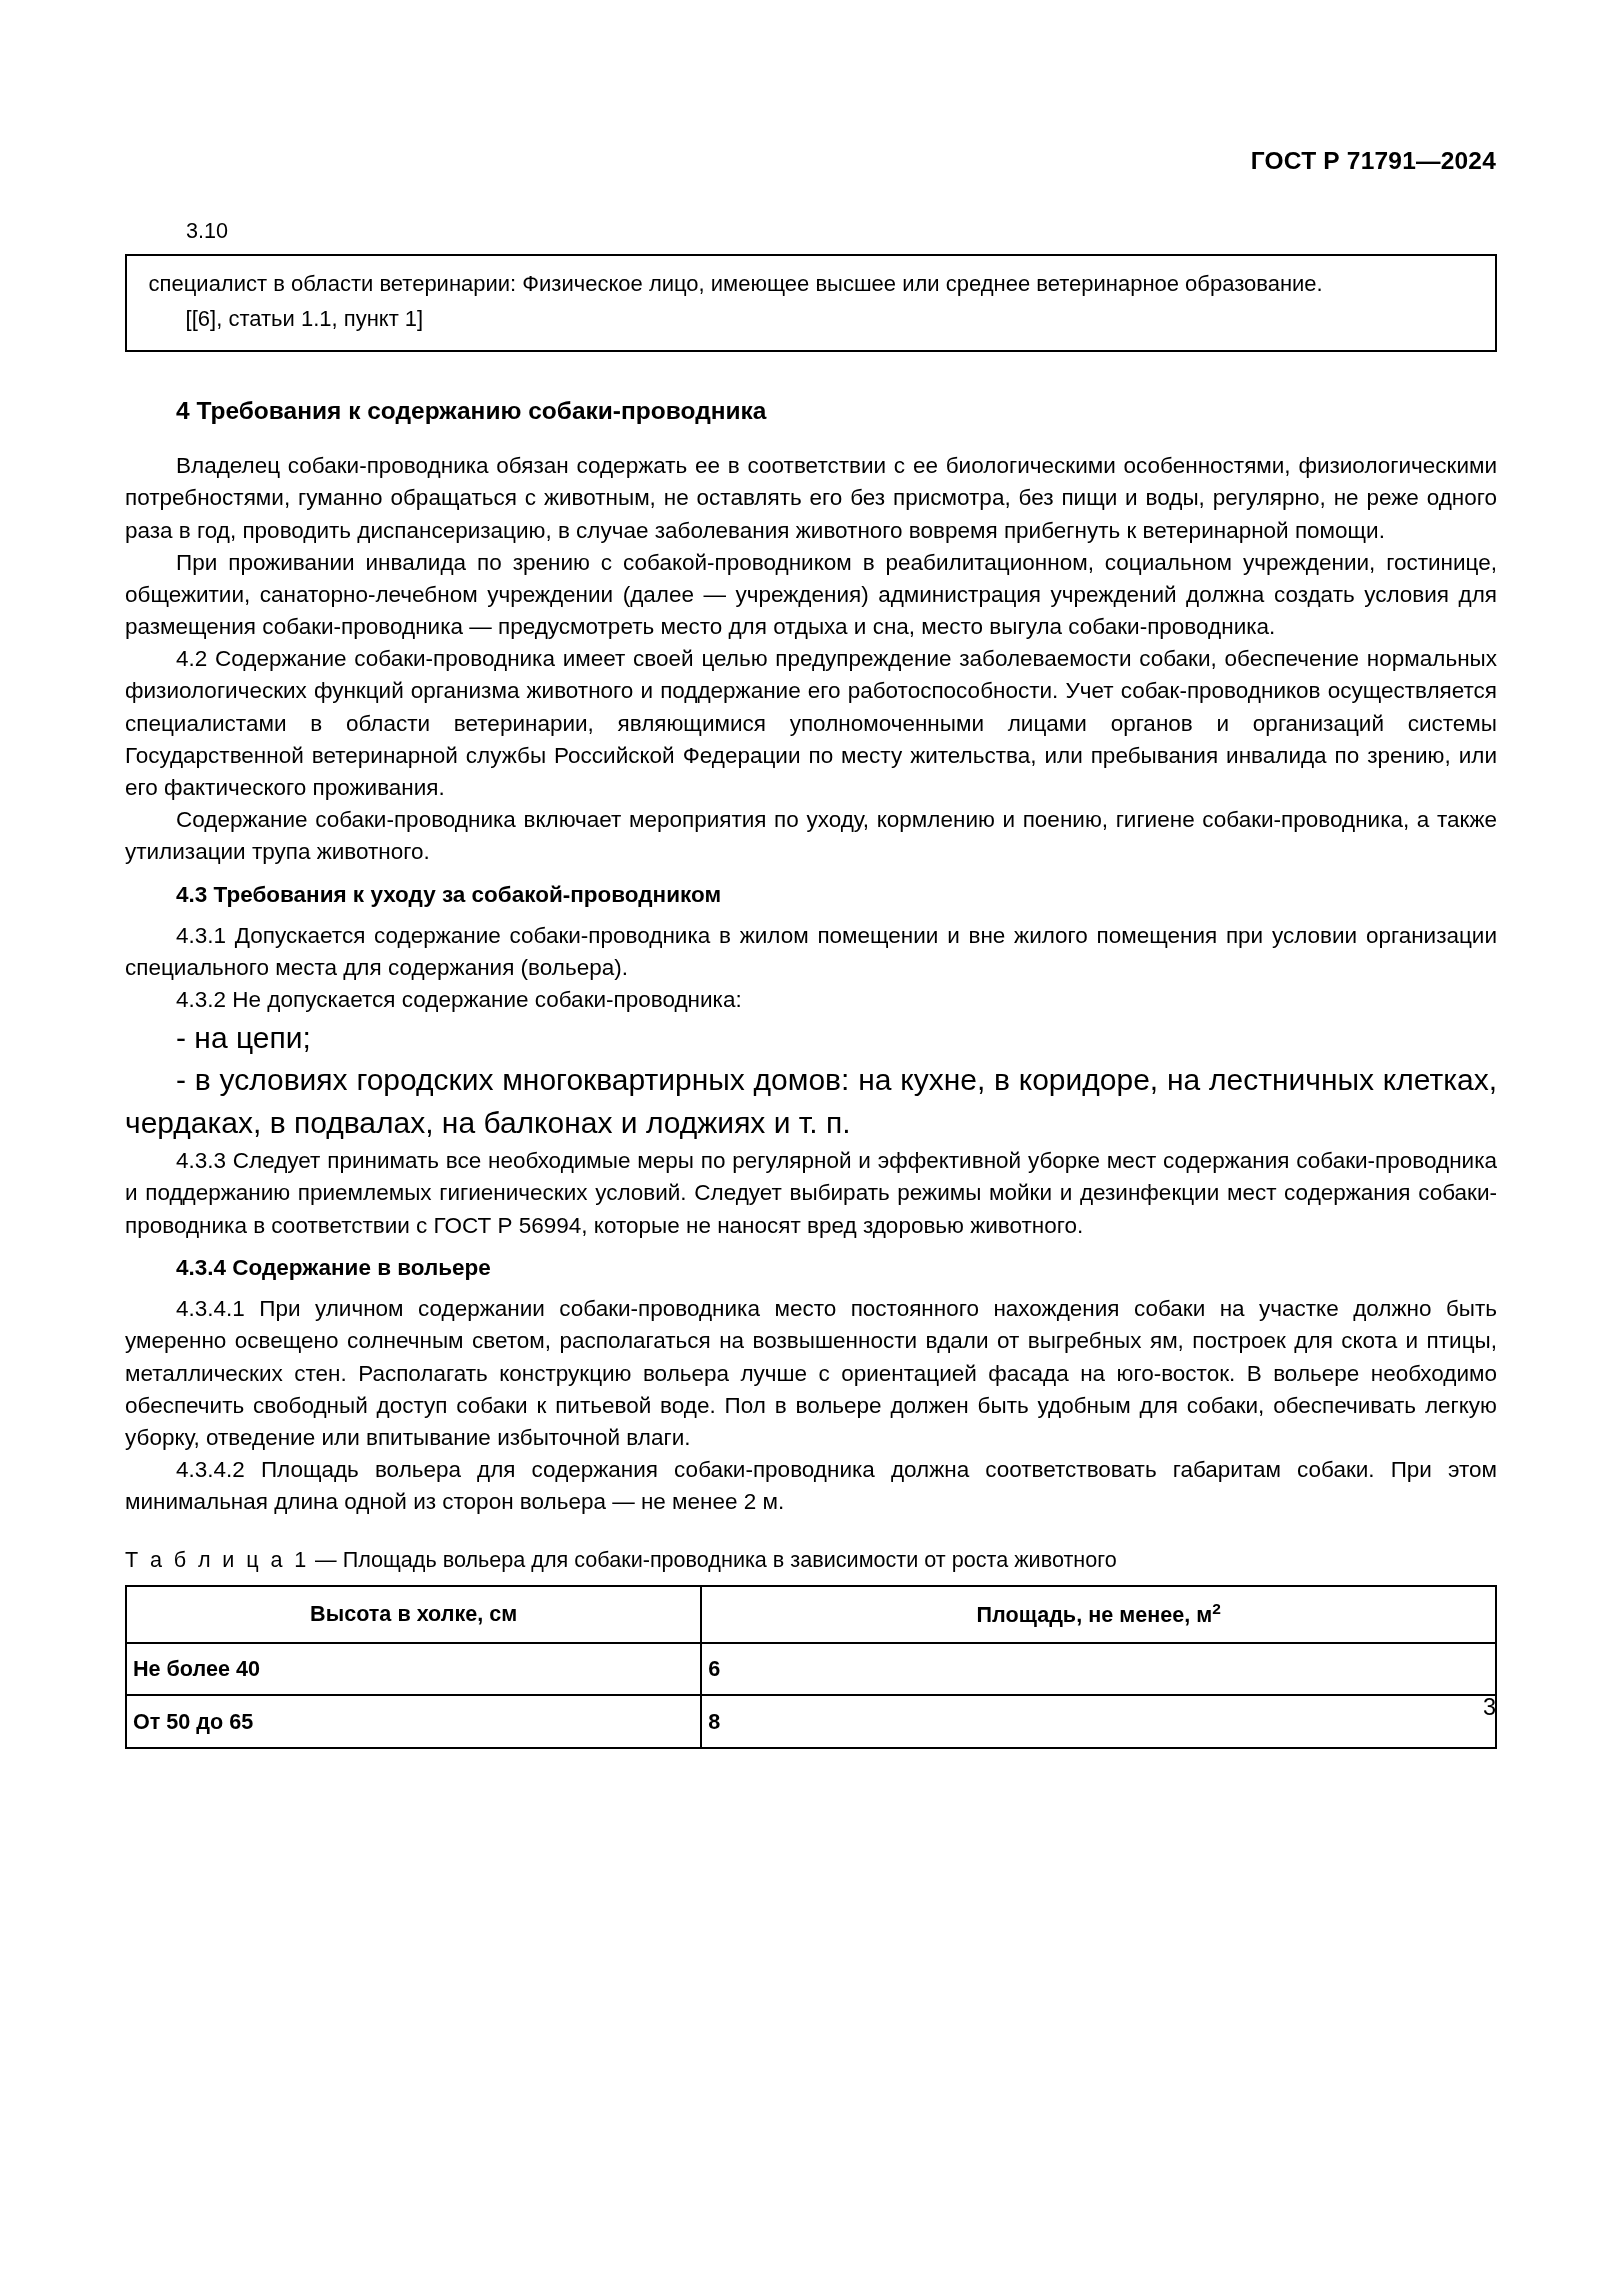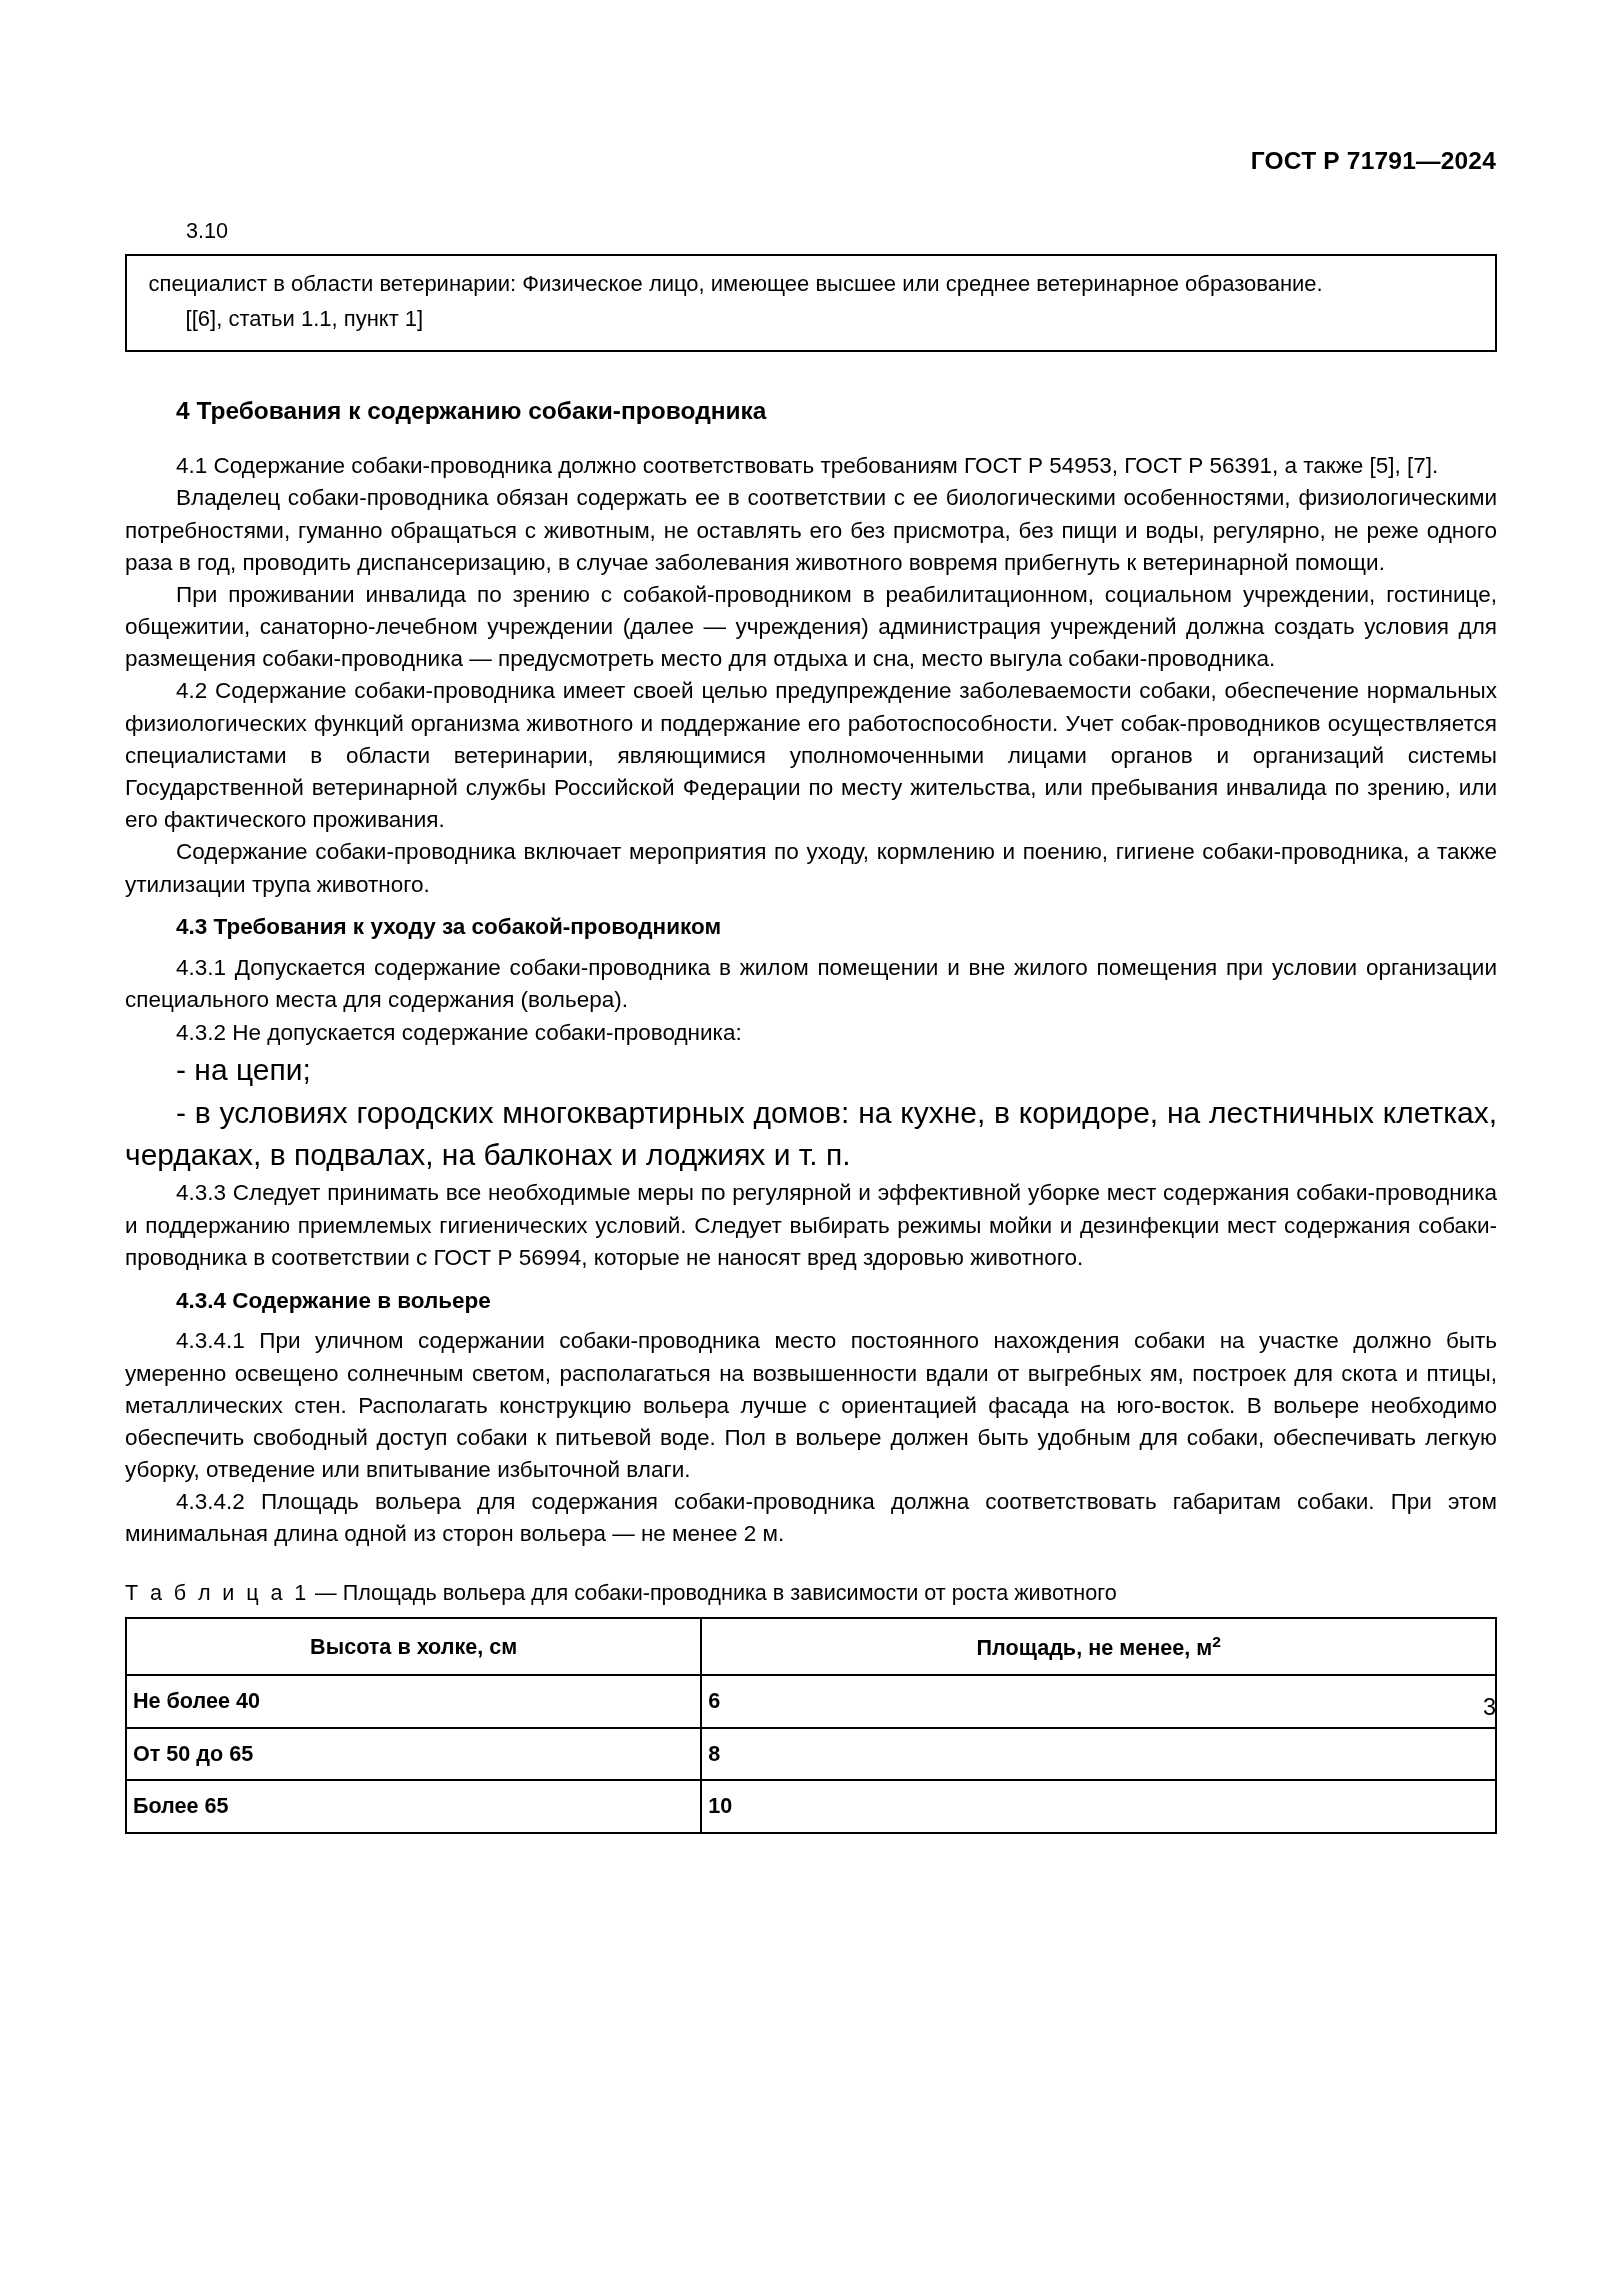--- a/index.html
+++ b/index.html
@@ -131,21 +131,20 @@
 
     <div class="clause-num">3.10</div>
 
     <div class="def-box">
       <p><span class="def-term">специалист в области ветеринарии:</span><span> Физическое лицо, имеющее высшее или среднее вете­ринарное образование.</span></p>
       <p class="def-src">[[6], статьи 1.1, пункт 1]</p>
     </div>
 
     <h2 class="section-title">4  Требования к содержанию собаки-проводника</h2>
 
-    <p class="body-text">4.1 Содержание собаки-проводника должно соответствовать требованиям ГОСТ Р 54953, ГОСТ Р 56391, а также [5], [7].</p>
     <p class="body-text">Владелец собаки-проводника обязан содержать ее в соответствии с ее биологическими особенно­стями, физиологическими потребностями, гуманно обращаться с животным, не оставлять его без при­смотра, без пищи и воды, регулярно, не реже одного раза в год, проводить диспансеризацию, в случае заболевания животного вовремя прибегнуть к ветеринарной помощи.</p>
     <p class="body-text">При проживании инвалида по зрению с собакой-проводником в реабилитационном, социальном учреждении, гостинице, общежитии, санаторно-лечебном учреждении (далее — учреждения) админи­страция учреждений должна создать условия для размещения собаки-проводника — предусмотреть место для отдыха и сна, место выгула собаки-проводника.</p>
     <p class="body-text">4.2 Содержание собаки-проводника имеет своей целью предупреждение заболеваемости собаки, обеспечение нормальных физиологических функций организма животного и поддержание его работо­способности. Учет собак-проводников осуществляется специалистами в области ветеринарии, явля­ющимися уполномоченными лицами органов и организаций системы Государственной ветеринарной службы Российской Федерации по месту жительства, или пребывания инвалида по зрению, или его фактического проживания.</p>
     <p class="body-text">Содержание собаки-проводника включает мероприятия по уходу, кормлению и поению, гигиене собаки-проводника, а также утилизации трупа животного.</p>
 
     <h3 class="sub-title">4.3  Требования к уходу за собакой-проводником</h3>
 
     <p class="body-text">4.3.1 Допускается содержание собаки-проводника в жилом помещении и вне жилого помещения при условии организации специального места для содержания (вольера).</p>
     <p class="body-text">4.3.2 Не допускается содержание собаки-проводника:</p>
     <p class="dash-item">- на цепи;</p>
@@ -174,24 +173,20 @@
       </thead>
       <tbody>
         <tr>
           <td>Не более 40</td>
           <td>6</td>
         </tr>
         <tr>
           <td>От 50 до 65</td>
           <td>8</td>
         </tr>
-        <tr>
-          <td>Более 65</td>
-          <td>10</td>
-        </tr>
       </tbody>
     </table>
 
   </div>
 
   <div class="page-number">3</div>
 
 </div>
 
 

